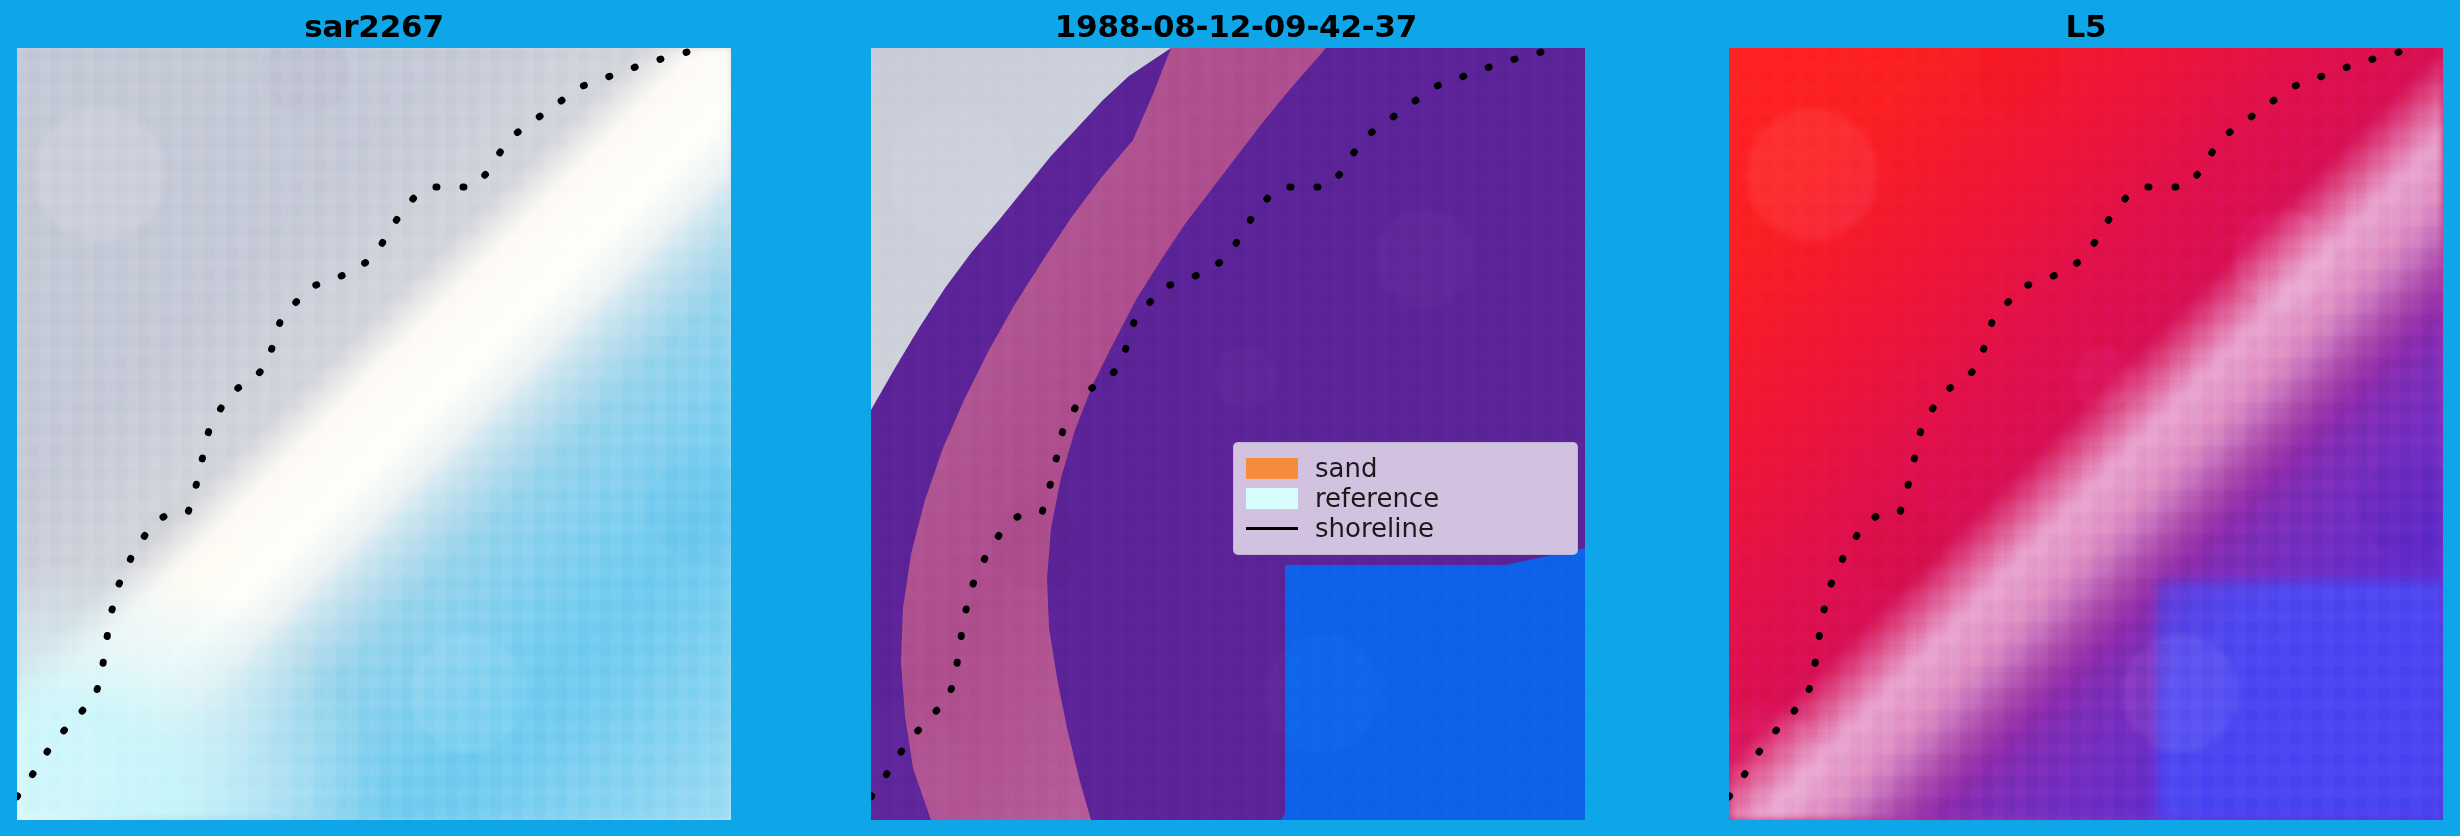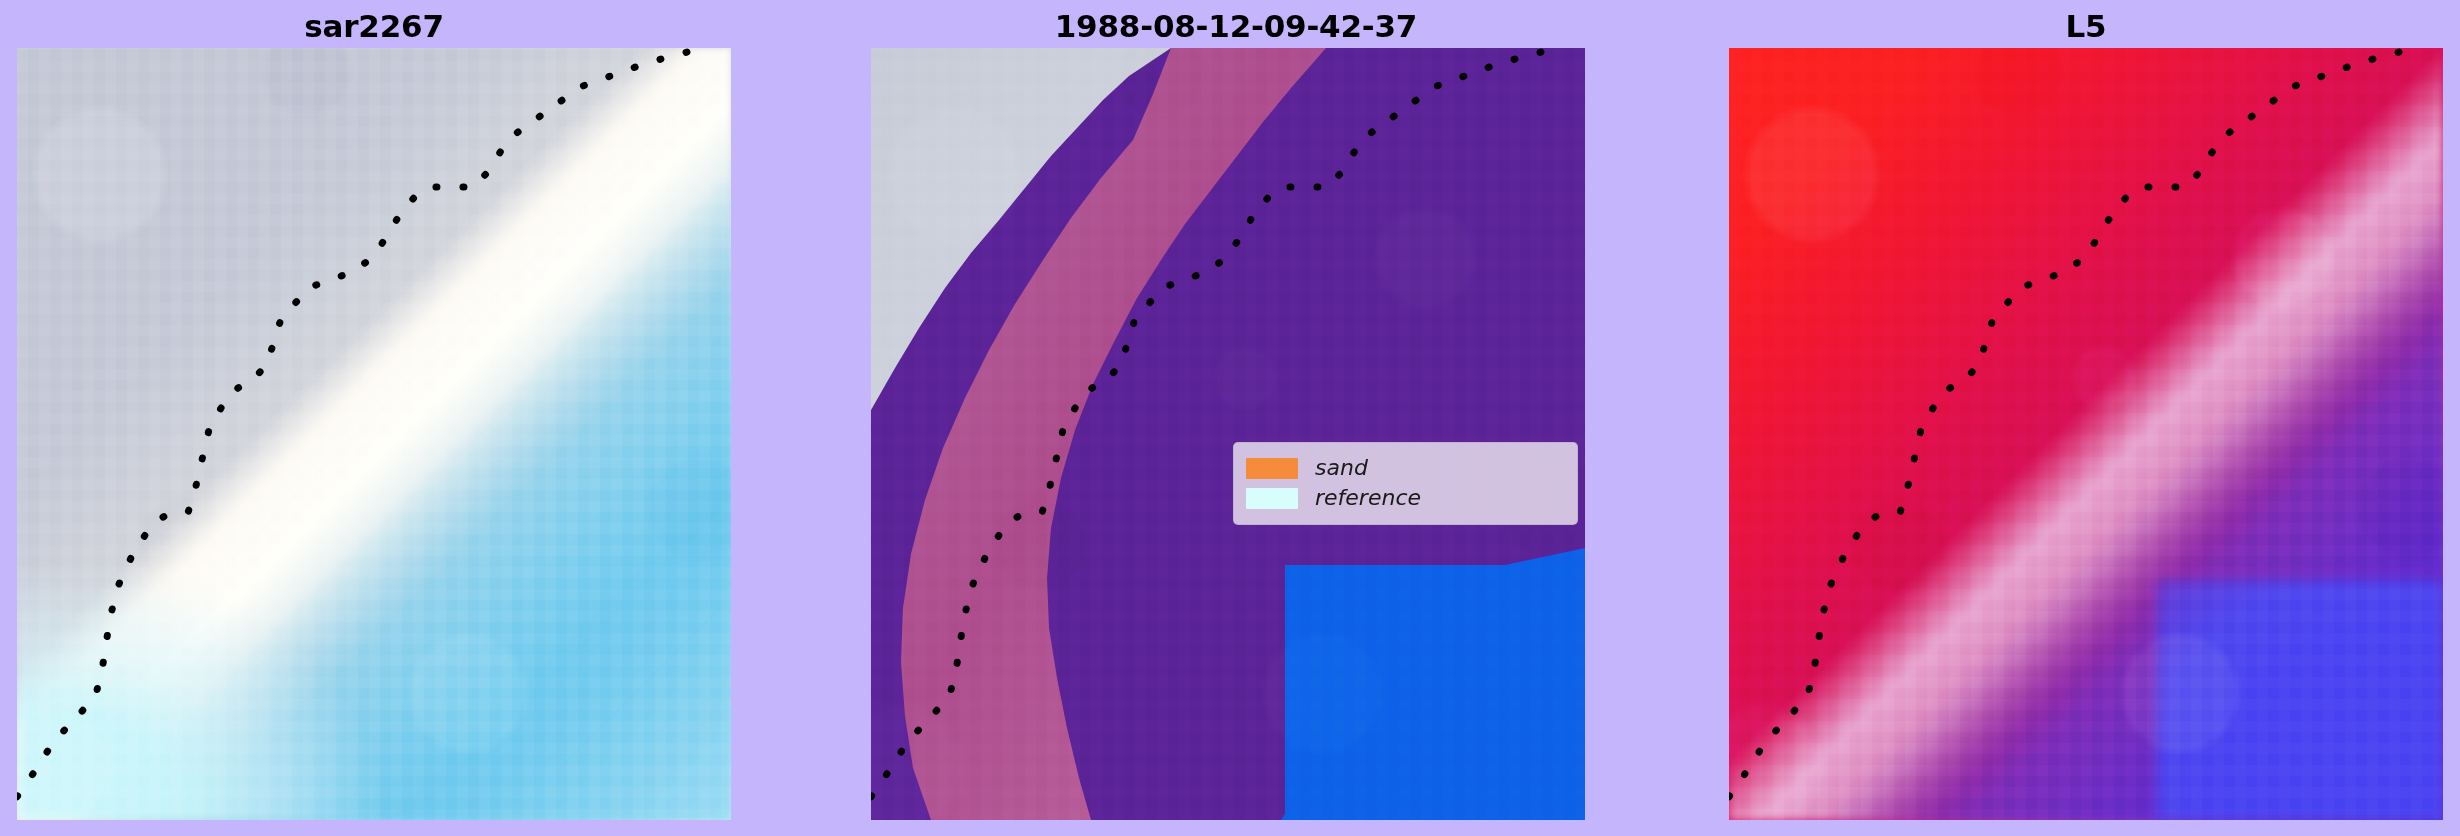--- a/index.html
+++ b/index.html
@@ -1,17 +1,17 @@
 <!DOCTYPE html>
 <html><head>
 <meta charset="utf-8">
 <style>
   html,body{margin:0;padding:0;background:#ffffff;}
   body{width:2460px;height:836px;font-family:"DejaVu Sans","Liberation Sans",sans-serif;overflow:hidden;}
-  .figure{position:relative;width:2460px;height:836px;background:#c4b5fd;}
+  .figure{position:relative;width:2460px;height:836px;background:#0ea5e9;}
   .panel{position:absolute;top:48px;width:714px;height:772px;overflow:hidden;}
   #panel-1{left:17px;}
   #panel-2{left:871px;}
   #panel-3{left:1729px;}
   .panel-title{
     position:absolute;top:6px;width:714px;text-align:center;
     font-size:31px;font-weight:bold;color:#000000;letter-spacing:-0.2px;
     line-height:40px;white-space:nowrap;
   }
   #title-1{left:17px;}
@@ -99,21 +99,21 @@
     box-sizing:border-box;
   }
   .legend-row{display:flex;align-items:center;height:30px;}
   .swatch{width:52px;height:21px;margin-right:17px;flex:none;border-radius:1px;}
   .swatch.sand{background:#f58c3c;}
   .swatch.whitewater{background:#d7fdfd;}
   .swatch.water{background:#0d61e8;}
   .swatch.buffer{background:#8c2020;}
   .swatch.line{background:transparent;position:relative;}
   .swatch.line::after{content:"";position:absolute;left:0;top:9px;width:52px;height:3px;background:#000;}
-  .legend-label{font-size:22px;color:#1a1a1a;white-space:nowrap;line-height:30px;font-style:italic;}
+  .legend-label{font-size:26px;color:#1a1a1a;white-space:nowrap;line-height:30px;}
 </style>
 </head>
 <body>
 
 <div class="figure">
 
   <div class="panel-title" id="title-1">sar2267</div>
   <div class="panel-title" id="title-2">1988-08-12-09-42-37</div>
   <div class="panel-title" id="title-3">L5</div>
 
@@ -180,15 +180,19 @@
 
   <div class="legend">
     <div class="legend-row">
       <span class="swatch sand"></span>
       <span class="legend-label">sand</span>
     </div>
     <div class="legend-row">
       <span class="swatch whitewater"></span>
       <span class="legend-label">reference</span>
     </div>
+    <div class="legend-row">
+      <span class="swatch line"></span>
+      <span class="legend-label">shoreline</span>
+    </div>
   </div>
 
 </div>
 
 </body></html>

